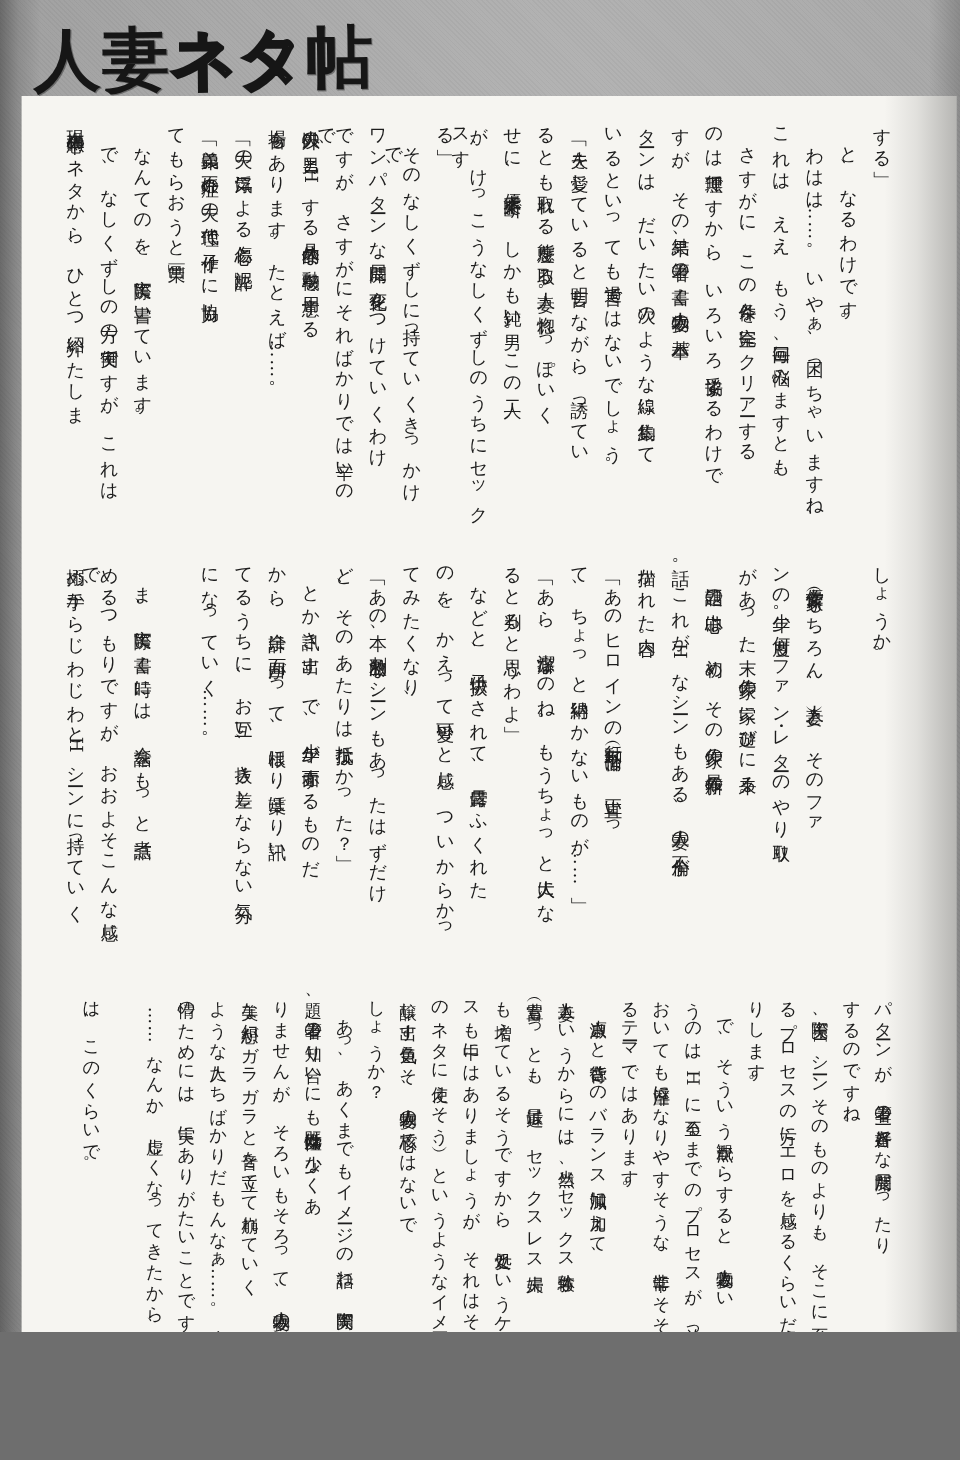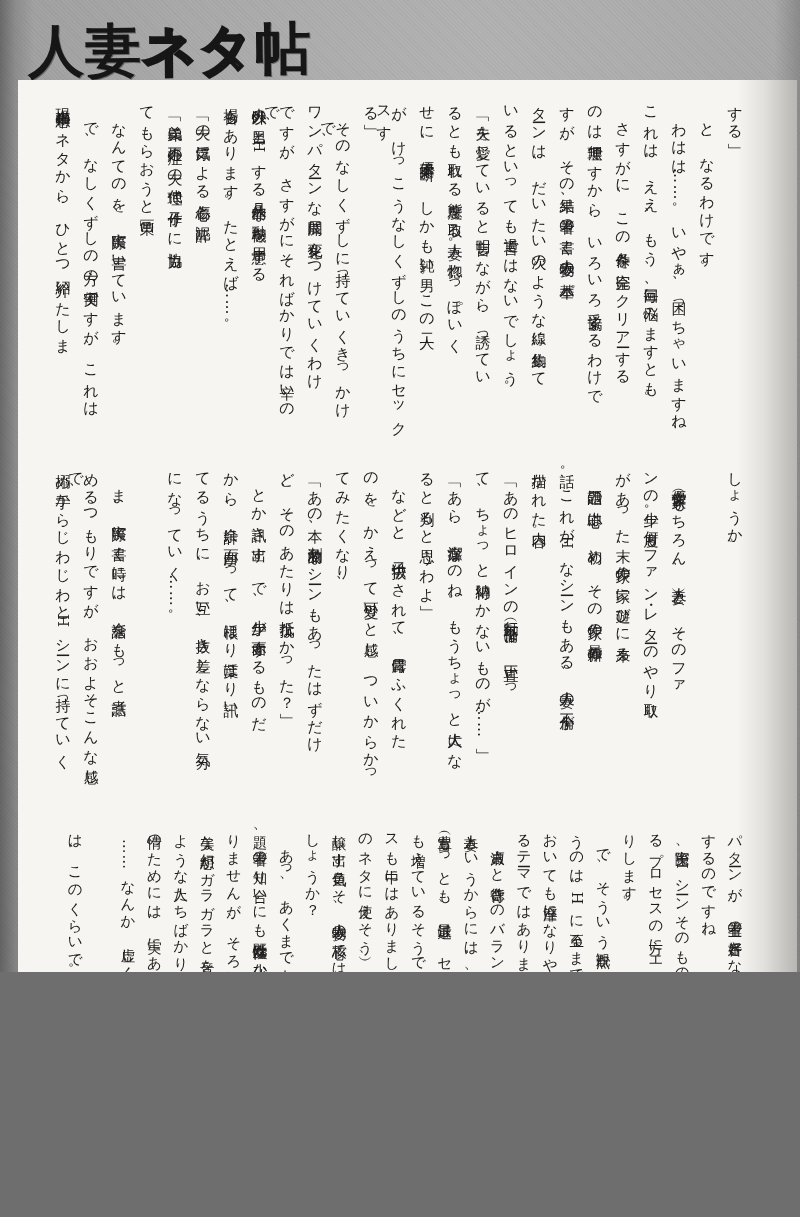--- a/index.html
+++ b/index.html
@@ -1,18 +1,18 @@
 <!DOCTYPE html>
 <html><head>
 <meta charset="utf-8">
 <style>
   html,body{margin:0;padding:0;background:#6e6e6e;}
   .page{
     position:relative;
-    width:800px;height:972px;
+    width:800px;height:1110px;
     overflow:hidden;
     background:
       repeating-linear-gradient(45deg, rgba(0,0,0,0.025) 0 1px, rgba(255,255,255,0.02) 1px 3px),
       radial-gradient(ellipse at 60% 12%, #b2b2b2 0%, #a8a8a8 45%, #9d9d9d 75%, #929292 100%);
     font-family:"DejaVu Serif","Liberation Serif",serif;
   }
   
   .edge-left{
     position:absolute;left:0;top:0;width:34px;height:1217px;
     background:linear-gradient(90deg, rgba(40,40,40,0.45) 0%, rgba(80,80,80,0.25) 45%, rgba(120,120,120,0) 100%);

